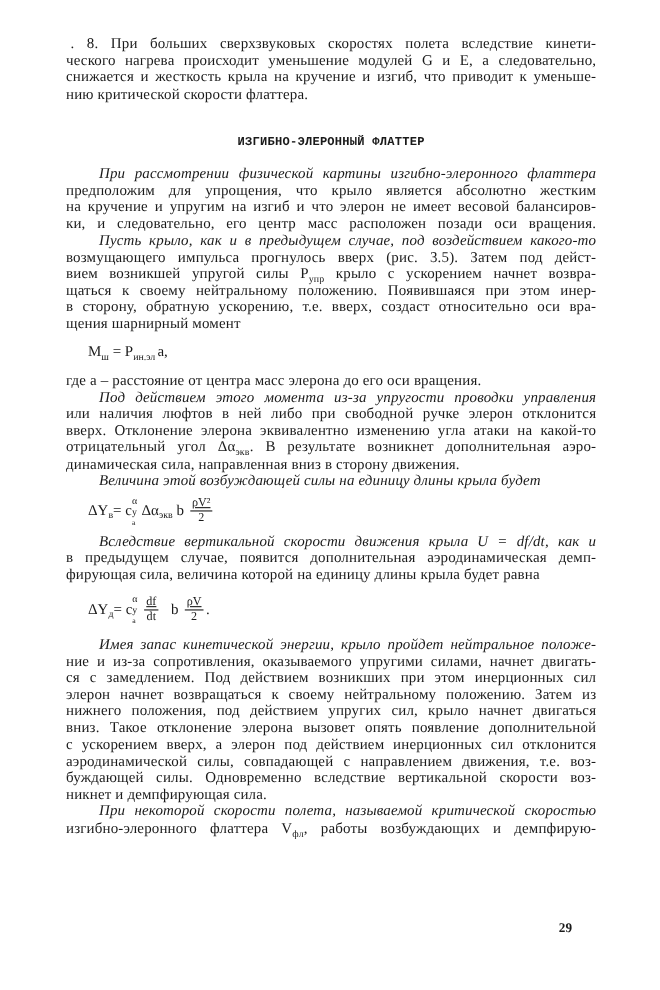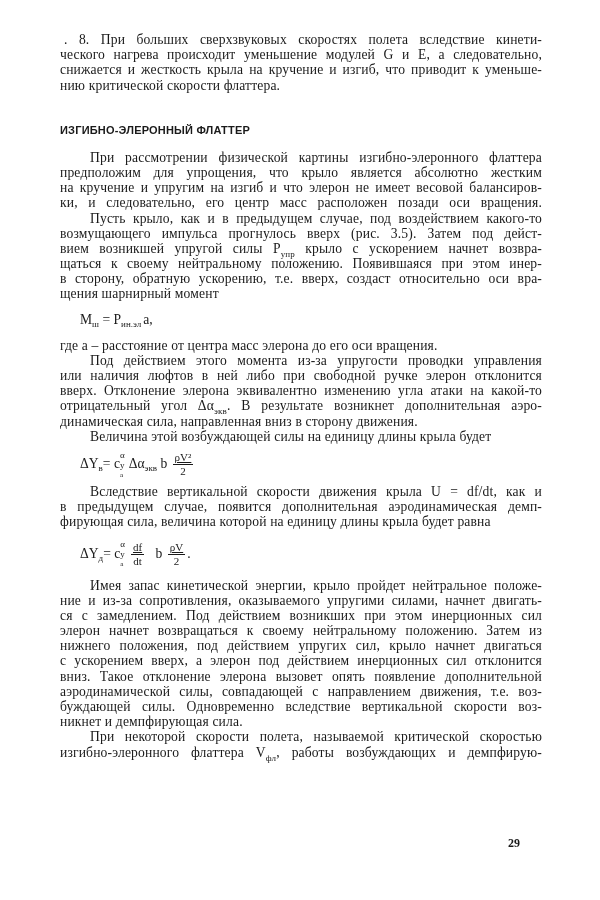--- a/index.html
+++ b/index.html
@@ -9,23 +9,23 @@
     font-family: "Liberation Serif", "DejaVu Serif", serif;
     color: #1a1a1a;
   }
   .page { position: absolute; left: 60px; top: 32px; width: 482px; }
   .line {
     display: block; font-size: 13.6px; line-height: 15.2px; height: 15.2px;
     white-space: nowrap; text-align: justify; text-align-last: justify;
     letter-spacing: 0.15px;
   }
   .line.last { text-align-last: left; }
-  .line.indent { padding-left: 30px; }
+  .line.indent { padding-left: 30px; font-style: italic; }
   .heading {
-    display: block; font-family: Liberation Sans, sans-serif;
+    display: block; text-align: center; font-family: Liberation Mono, monospace;
     font-weight: bold; font-size: 11px; letter-spacing: 0.2px;
     height: 15px; line-height: 15px;
   }
   .gap-s { height: 12px; }
   .gap-l { height: 30px; }
   .formula {
     display: block; padding-left: 20px; font-size: 13.6px; white-space: nowrap;
     height: 36px; line-height: 36px;
   }
   .formula sub { font-size: 9px; vertical-align: -3px; }
@@ -107,22 +107,22 @@
           <span style="font-size:7px">a</span>
         </span></span><span class="frac"><span class="num">df</span><span class="den">dt</span></span><span style="margin-left:6px"> b </span><span class="frac"><span class="num">ρV</span><span class="den">2</span></span><span>.</span>
   </div>
 
   <div>
     <span class="line indent">Имея запас кинетической энергии, крыло пройдет нейтральное положе-</span>
     <span class="line">ние и из-за сопротивления, оказываемого упругими силами, начнет двигать-</span>
     <span class="line">ся с замедлением. Под действием возникших при этом инерционных сил</span>
     <span class="line">элерон начнет возвращаться к своему нейтральному положению. Затем из</span>
     <span class="line">нижнего положения, под действием упругих сил, крыло начнет двигаться</span>
+    <span class="line">вниз. Такое отклонение элерона вызовет опять появление дополнительной</span>
     <span class="line">с ускорением вверх, а элерон под действием инерционных сил отклонится</span>
-    <span class="line">вниз. Такое отклонение элерона вызовет опять появление дополнительной</span>
     <span class="line">аэродинамической силы, совпадающей с направлением движения, т.е. воз-</span>
     <span class="line">буждающей силы. Одновременно вследствие вертикальной скорости воз-</span>
     <span class="line last">никнет и демпфирующая сила.</span>
   </div>
 
   <div>
     <span class="line indent">При некоторой скорости полета, называемой критической скоростью</span>
     <span class="line"><span>изгибно-элеронного флаттера V</span><sub style="font-size:9px">фл</sub><span>, работы возбуждающих и демпфирую-</span></span>
   </div>
 </div>

